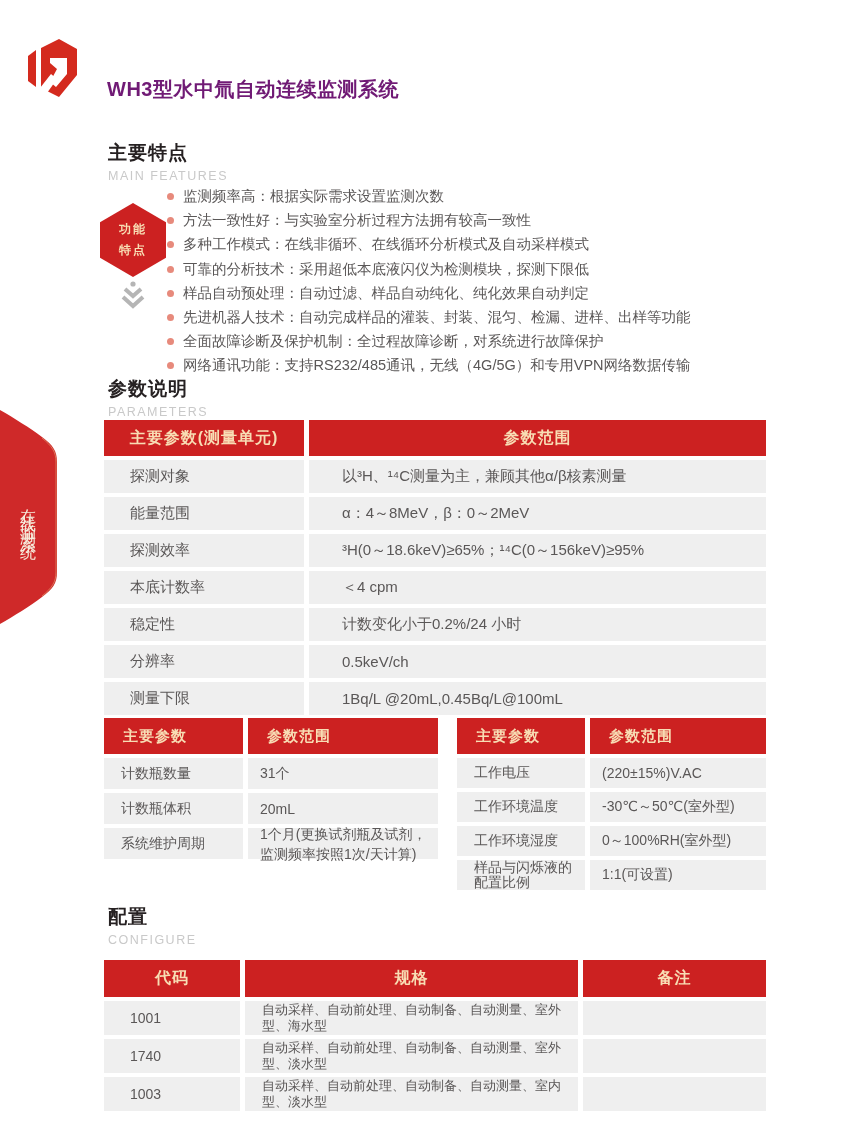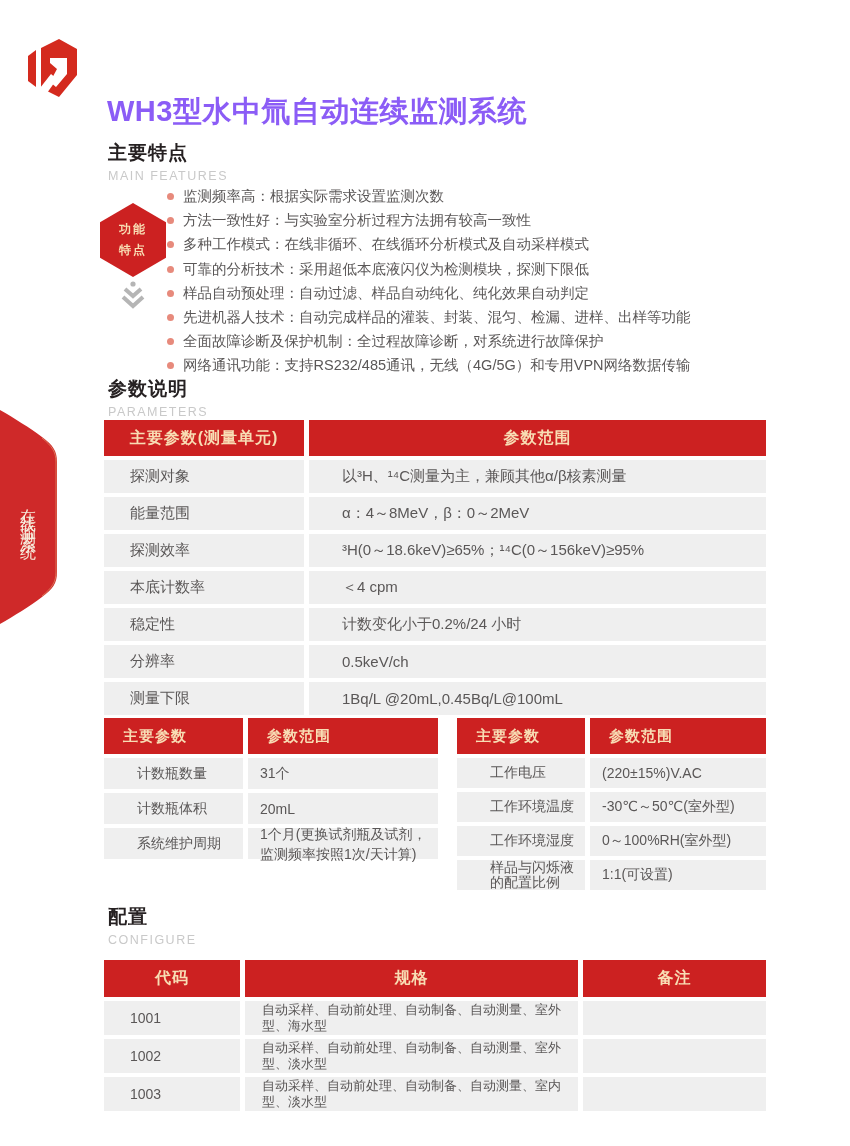--- a/index.html
+++ b/index.html
@@ -17,21 +17,21 @@
   *{margin:0;padding:0;box-sizing:border-box;}
   html,body{background:#fff;}
   body{font-family:"Liberation Sans","DejaVu Sans",sans-serif;}
   .page{position:relative;width:850px;height:1146px;background:#ffffff;overflow:hidden;}
 
   
   .logo{position:absolute;left:22px;top:36px;width:62px;height:64px;}
   .logo .red{fill:var(--logo-red);}
 
   
-  .title{position:absolute;left:107px;top:76px;font-size:29px;font-weight:bold;color:#8b5cf6;letter-spacing:0.5px;white-space:nowrap;margin-top:16px;}
+  .title{position:absolute;left:107px;top:76px;font-size:20px;font-weight:bold;color:#701a75;letter-spacing:0.5px;white-space:nowrap;}
 
   
   .sec-head{position:absolute;left:108px;}
   .sec-head .cn{font-size:19px;font-weight:bold;color:var(--heading);letter-spacing:1px;}
   .sec-head .en{font-size:12.5px;color:var(--muted);letter-spacing:1.5px;margin-top:3px;}
 
   
   .badge{position:absolute;left:100px;top:203px;width:66px;height:74px;background:var(--accent-red);
     clip-path:polygon(50% 0,100% 26%,100% 74%,50% 100%,0 74%,0 26%);
     display:flex;flex-direction:column;align-items:center;justify-content:center;color:var(--header-gold);
@@ -66,21 +66,21 @@
 
   
   .sub-table .th{height:36px;font-size:15px;}
   .sub-left{left:104px;top:718px;width:334px;grid-template-columns:139px 190px;}
   .sub-right{left:457px;top:718px;width:309px;grid-template-columns:128px 176px;}
   .sub-table .cell:not(.th){font-size:14px;}
   .sub-left .cell:not(.th){height:31px;}
   .sub-left .tall{height:67px;}
   .sub-right .cell:not(.th){height:30px;}
   .sub-right .tall{height:36px;}
-  .sub-table .lbl{padding-left:33px;}
+  .sub-table .lbl{padding-left:17px;}
   .sub-table .val{padding-left:12px;padding-right:6px;}
   .sub-table .th.lbl{padding-left:19px;}
   .sub-table .wrap{line-height:20px;}
   .sub-right .lbl2{font-size:12.5px;line-height:15px;}
 
   
   .cfg-table{left:104px;top:948px;width:662px;grid-template-columns:136px 333px 183px;margin-top:12px;}
   .cfg-table .th{height:37px;font-size:16px;}
   .cfg-table .cell:not(.th){height:34px;}
   .cfg-table .code{padding-left:26px;font-size:14px;}
@@ -215,21 +215,21 @@
   </div>
 
   <div class="grid cfg-table">
     <div class="cell th center">代码</div>
     <div class="cell th center">规格</div>
     <div class="cell th center">备注</div>
 
     <div class="cell code">1001</div>
     <div class="cell spec">自动采样、自动前处理、自动制备、自动测量、室外型、海水型</div>
     <div class="cell note"></div>
-    <div class="cell code">1002</div>
+    <div class="cell code">1740</div>
     <div class="cell spec">自动采样、自动前处理、自动制备、自动测量、室外型、淡水型</div>
     <div class="cell note"></div>
     <div class="cell code">1003</div>
     <div class="cell spec">自动采样、自动前处理、自动制备、自动测量、室内型、淡水型</div>
     <div class="cell note"></div>
   </div>
 
 </div>
 
 </body></html>

